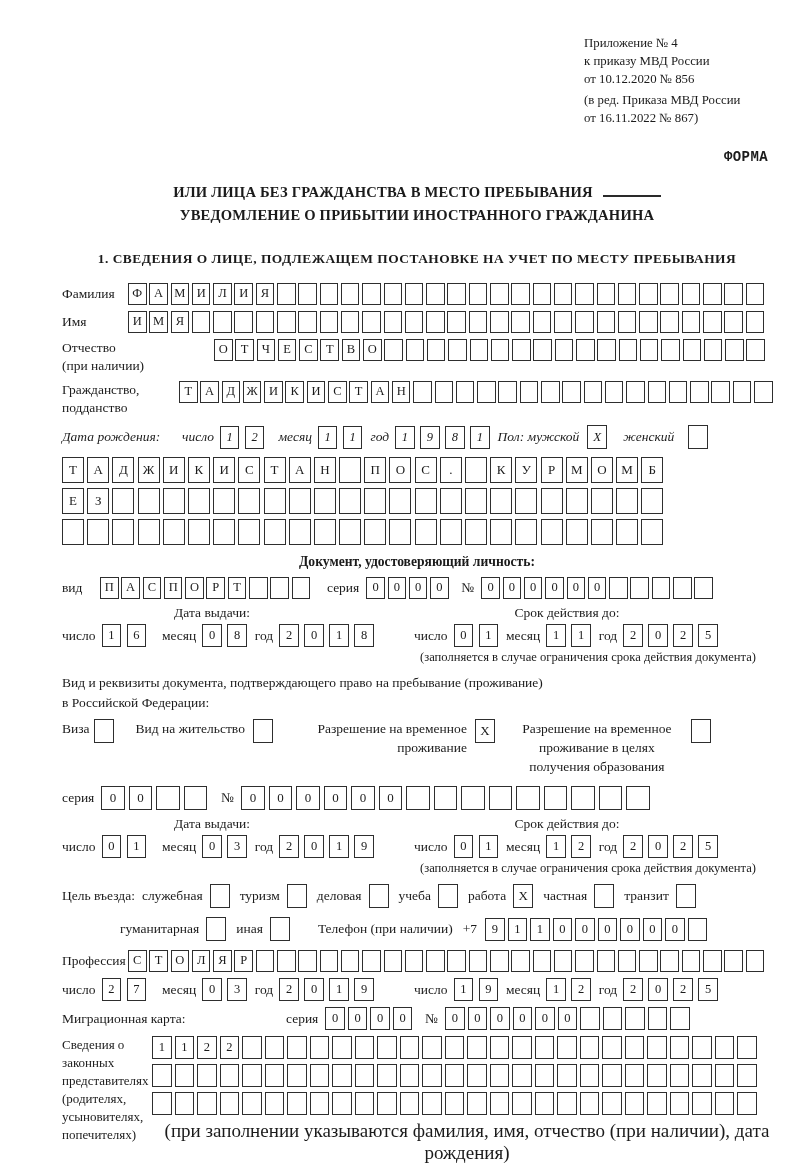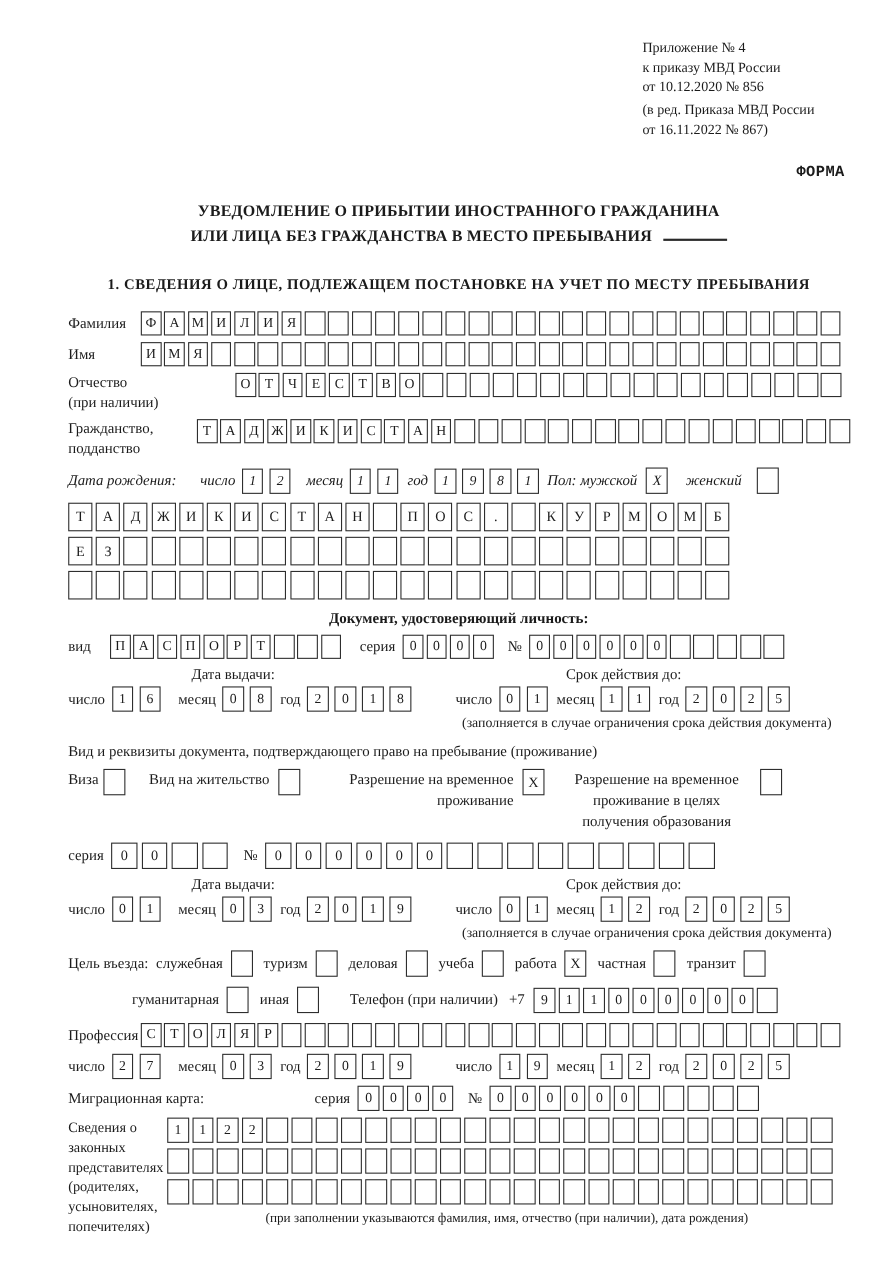--- a/index.html
+++ b/index.html
@@ -70,21 +70,21 @@
   .purpose .chk{margin-right:10px;}
   .purpose.line2{padding-left:58px;}
   .phone-label{margin:0 10px 0 18px;}
   .phone-prefix{margin-right:8px;}
   .gap8{width:8px;flex:none;}
   .gap14{width:14px;flex:none;}
   .gap16{width:16px;flex:none;}
   .gap22{width:22px;flex:none;}
   .mig-label{min-width:162px;}
   .mig-series{margin-left:62px;}
-  .reps-note{font-size:12px;text-align:center;margin-top:4px;padding-left:10px;}
+  .reps-note{font-size:19px;text-align:center;margin-top:4px;padding-left:10px;}
   .serlbl{margin-right:7px;}
   .numlbl{margin:0 7px 0 10px;}
 </style>
 </head>
 <body>
 
 <div class="page">
 
   <div class="hdr-wrap">
     <div class="hdr-block">
@@ -92,22 +92,22 @@
       <div>к приказу МВД России</div>
       <div>от 10.12.2020 № 856</div>
       <div class="amend">(в ред. Приказа МВД России</div>
       <div>от 16.11.2022 № 867)</div>
     </div>
   </div>
 
   <div class="forma">ФОРМА</div>
 
   <div class="title">
+    <div><span>ИЛИ ЛИЦА БЕЗ ГРАЖДАНСТВА В МЕСТО ПРЕБЫВАНИЯ</span><span class="blank-line"></span></div>
     <div>УВЕДОМЛЕНИЕ О ПРИБЫТИИ ИНОСТРАННОГО ГРАЖДАНИНА</div>
-    <div><span>ИЛИ ЛИЦА БЕЗ ГРАЖДАНСТВА В МЕСТО ПРЕБЫВАНИЯ</span><span class="blank-line"></span></div>
   </div>
 
   <div class="sec-heading">1. СВЕДЕНИЯ О ЛИЦЕ, ПОДЛЕЖАЩЕМ ПОСТАНОВКЕ НА УЧЕТ ПО МЕСТУ ПРЕБЫВАНИЯ</div>
 
   <div class="formbody">
 
     <div class="frow">
       <span class="lbl w-surname">Фамилия</span>
       <span class="cells">
           <span class="cell">Ф</span>
@@ -460,20 +460,21 @@
             <span class="cell">0</span>
             <span class="cell">2</span>
             <span class="cell">5</span>
           </span>
       </span>
     </div>
     <div class="note">(заполняется в случае ограничения срока действия документа)</div>
 
     <div class="para">
       <div>Вид и реквизиты документа, подтверждающего право на пребывание (проживание)</div>
+      <div>в Российской Федерации:</div>
     </div>
 
     <div class="opts">
       <span class="opt">
         <span class="olabel">Виза</span>
         <span class="cells chk" style="margin-left:4px;">
             <span class="cell"></span>
           </span>
       </span>
       <span class="gap22"></span>

